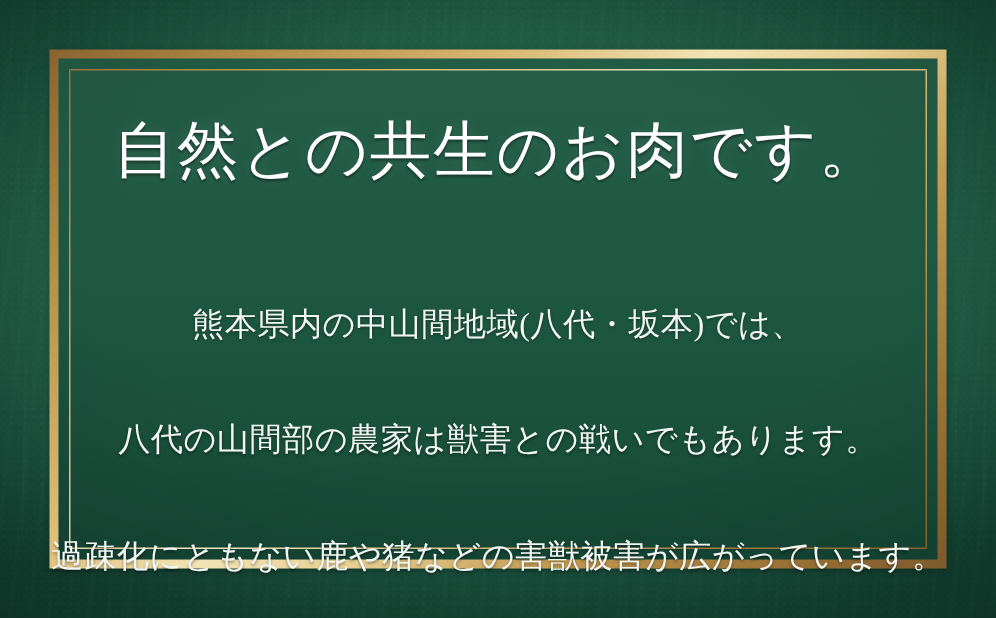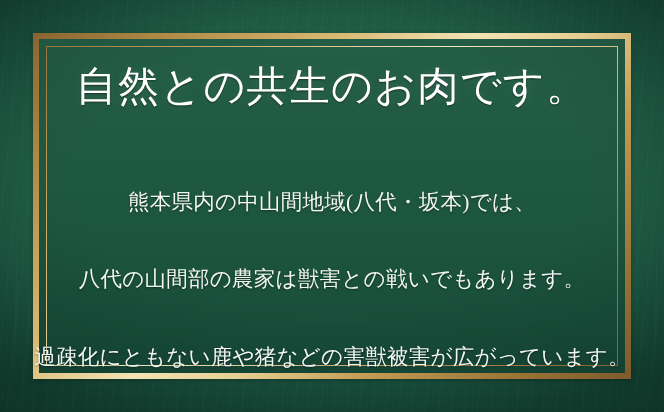--- a/index.html
+++ b/index.html
@@ -131,21 +131,21 @@
     left: 46px;
     top: 46px;
     right: 46px;
     bottom: 46px;
     display: flex;
     flex-direction: column;
     align-items: center;
     text-align: center;
   }
   .title {
-    margin-top: 18px;
+    margin-top: 32px;
     font-size: 41px;
     line-height: 1.12;
     color: #ffffff;
     letter-spacing: 0.03em;
     font-weight: 400;
     text-shadow:
       0 1px 2px rgba(0,0,0,0.45),
       0 0 10px rgba(255,255,255,0.10);
     white-space: nowrap;
   }

